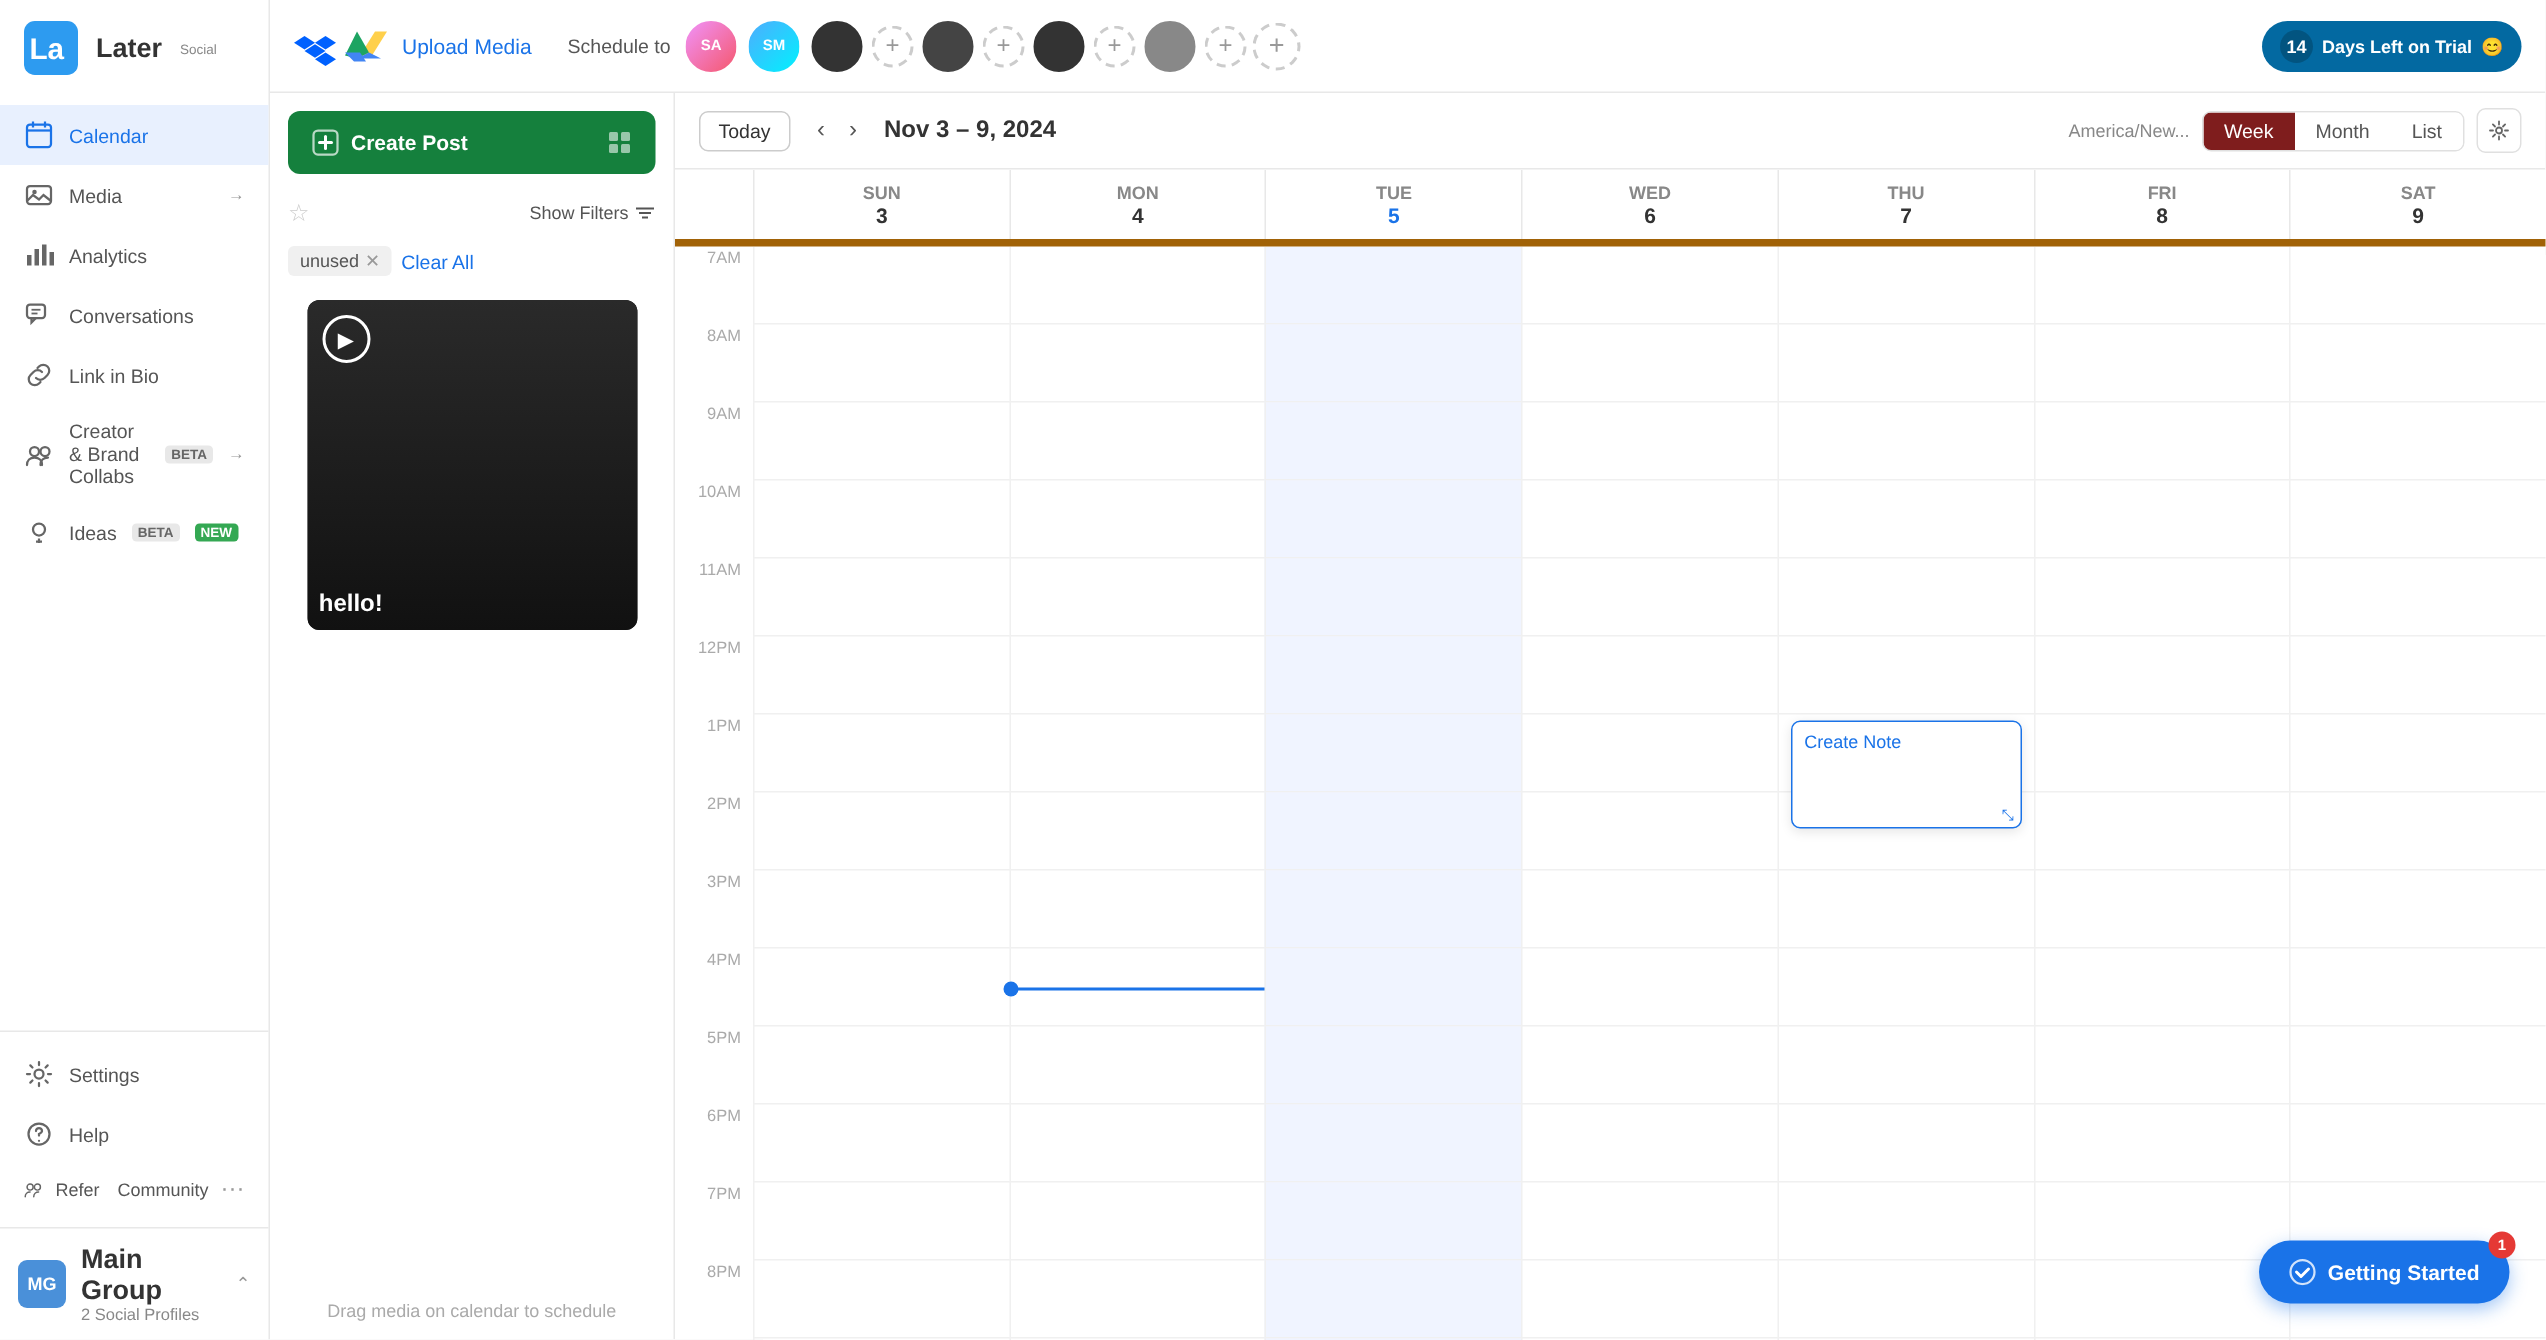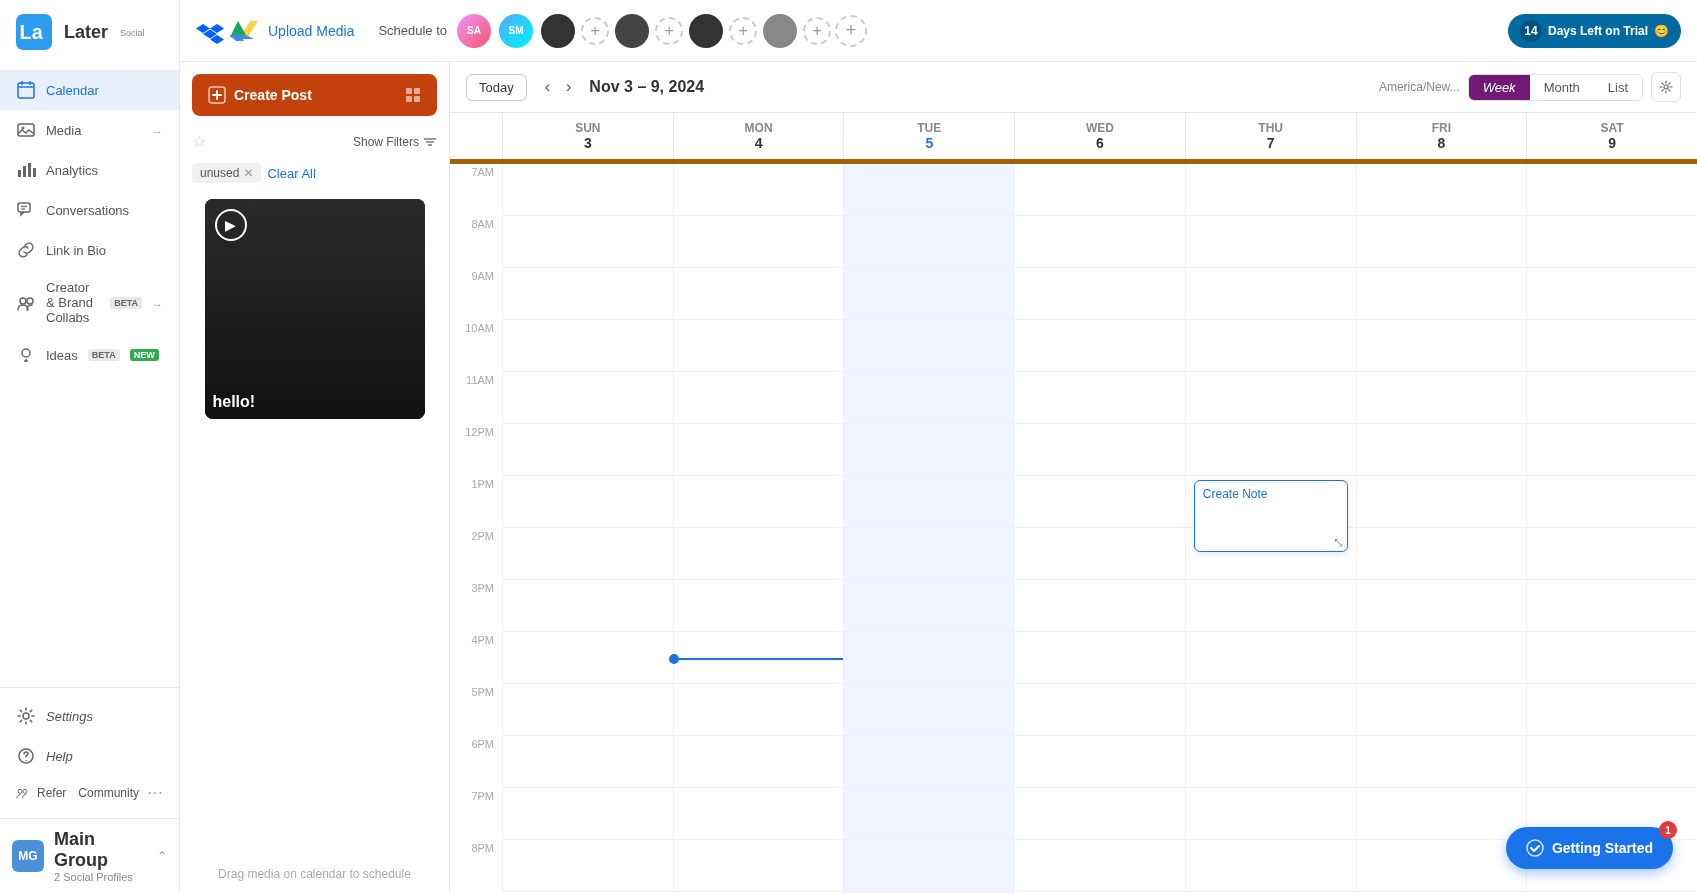--- a/index.html
+++ b/index.html
@@ -59,21 +59,21 @@
       background: #34a853;
       color: #fff;
       padding: 1px 4px;
       border-radius: 3px;
       font-weight: 600;
     }
     .sidebar-bottom {
       padding: 8px 0;
       border-top: 1px solid #e8e8e8;
     }
-    .sidebar-bottom .nav-item { font-size: 13px; font-style: italic; }
+    .sidebar-bottom .nav-item { font-size: 13px; }
     .refer-row {
       display: flex;
       align-items: center;
       padding: 8px 16px;
       gap: 8px;
       cursor: pointer;
       color: #555;
       font-size: 12px;
     }
     .refer-dots { margin-left: auto; color: #999; font-size: 16px; }
@@ -234,21 +234,21 @@
       width: 270px;
       border-right: 1px solid #e8e8e8;
       background: #fff;
       display: flex;
       flex-direction: column;
       flex-shrink: 0;
       overflow: hidden;
     }
     .create-post-btn {
       margin: 12px;
-      background: #c2410c;
+      background: #15803d;
       color: #fff;
       border: none;
       border-radius: 8px;
       padding: 12px 16px;
       font-size: 14px;
       font-weight: 600;
       cursor: pointer;
       display: flex;
       align-items: center;
       gap: 8px;
@@ -414,23 +414,22 @@
     .view-tab {
       padding: 5px 14px;
       font-size: 13px;
       cursor: pointer;
       background: #fff;
       border: none;
       color: #555;
       font-weight: 500;
     }
     .view-tab.active {
-      background: #701a75;
+      background: #7f1d1d;
       color: #fff;
-      font-style: italic;
     }
     .settings-btn {
       width: 30px;
       height: 30px;
       border-radius: 6px;
       border: 1px solid #e0e0e0;
       background: #fff;
       display: flex;
       align-items: center;
       justify-content: center;

